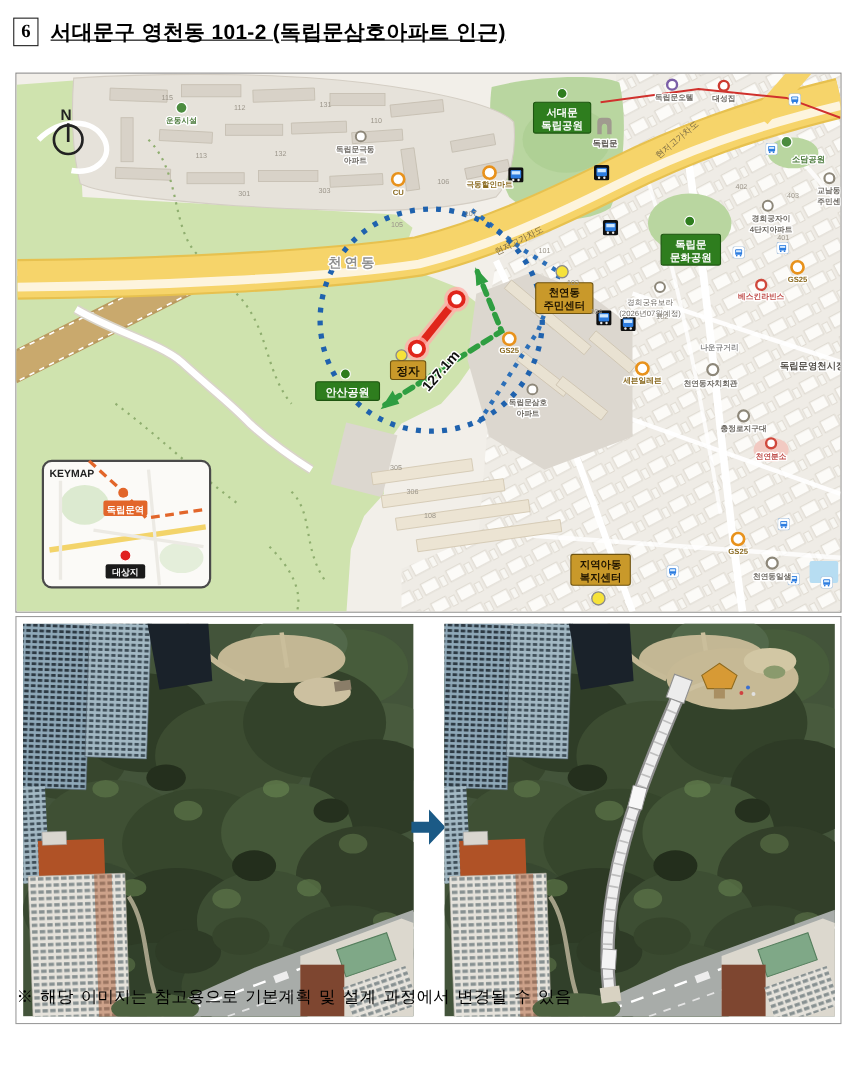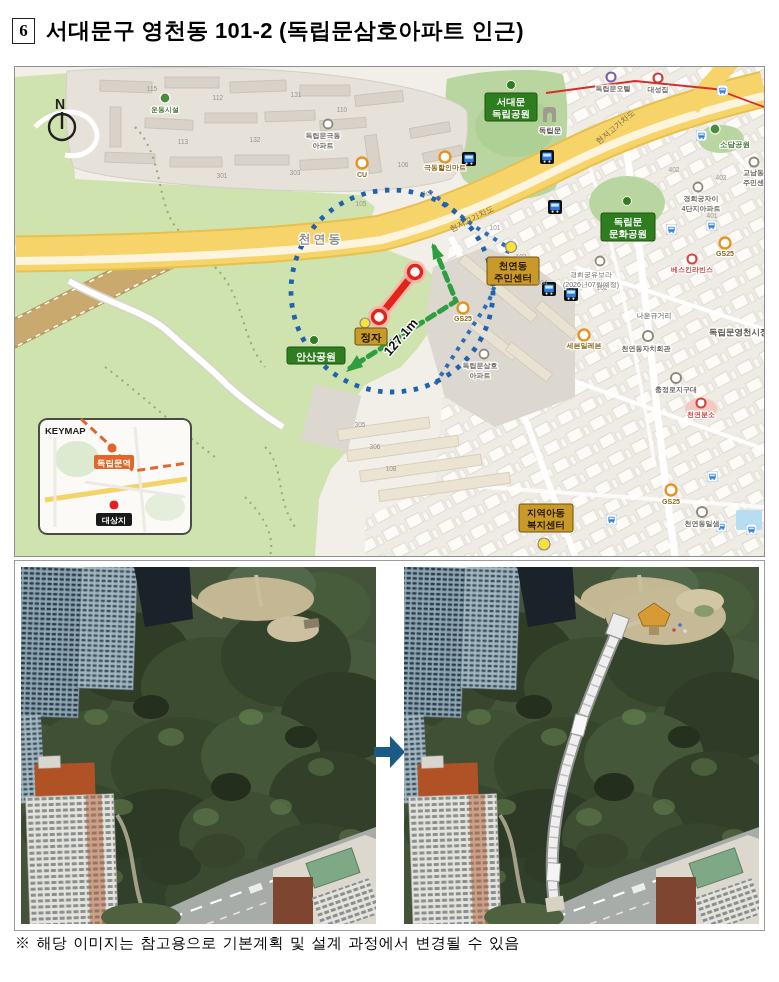--- a/index.html
+++ b/index.html
@@ -1,22 +1,22 @@
 <!DOCTYPE html>
 <html><head>
 <meta charset="utf-8">
 <style>
   html,body{margin:0;padding:0;background:#fff;}
   body{width:779px;height:982px;position:relative;font-family:"Liberation Sans",sans-serif;color:#000;overflow:hidden;}
   .title-row{position:absolute;left:12px;top:16px;display:flex;align-items:center;}
   .title-num{display:inline-block;width:21px;height:24px;line-height:24px;text-align:center;border:1.6px solid #222;font-family:"Liberation Serif",serif;font-size:17px;font-weight:bold;}
-  .title-text{margin-left:11px;font-size:22px;font-weight:bold;letter-spacing:.3px;}
+  .title-text{margin-left:11px;font-size:19px;font-weight:bold;letter-spacing:.3px;text-decoration:underline;}
   .map-panel{position:absolute;left:14px;top:66px;width:751px;height:491px;border:1px solid #8f8f8f;box-sizing:border-box;background:#f2efe9;}
   .photo-panel{position:absolute;left:14px;top:560px;width:751px;height:371px;border:1px solid #9c9c9c;box-sizing:border-box;background:#fff;}
-  .footnote{position:absolute;left:15px;top:934px;font-size:15px;letter-spacing:.2px;word-spacing:2px;}
+  .footnote{position:absolute;left:15px;top:897px;font-size:15px;letter-spacing:.2px;word-spacing:2px;}
   svg{display:block;}
   svg text{font-family:"Liberation Sans",sans-serif;}
   .halo{paint-order:stroke;stroke:#ffffff;stroke-width:2.5px;stroke-linejoin:round;}
   .tiny{fill:#9c968b;font-size:6.5px;}
   .poi{fill:#8a6a20;font-size:7px;}
   .gray{fill:#6e6a64;font-size:7px;}
 </style>
 </head>
 <body>
 

